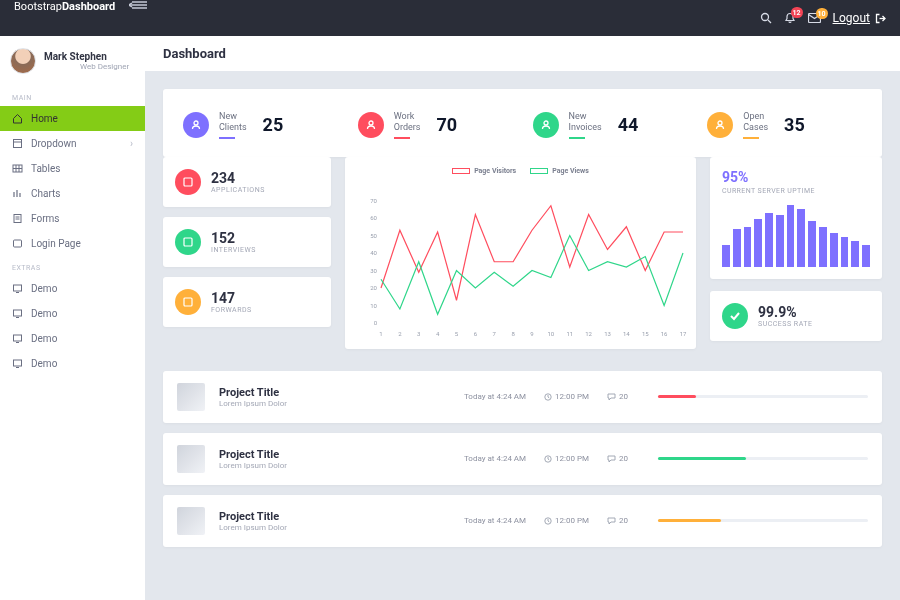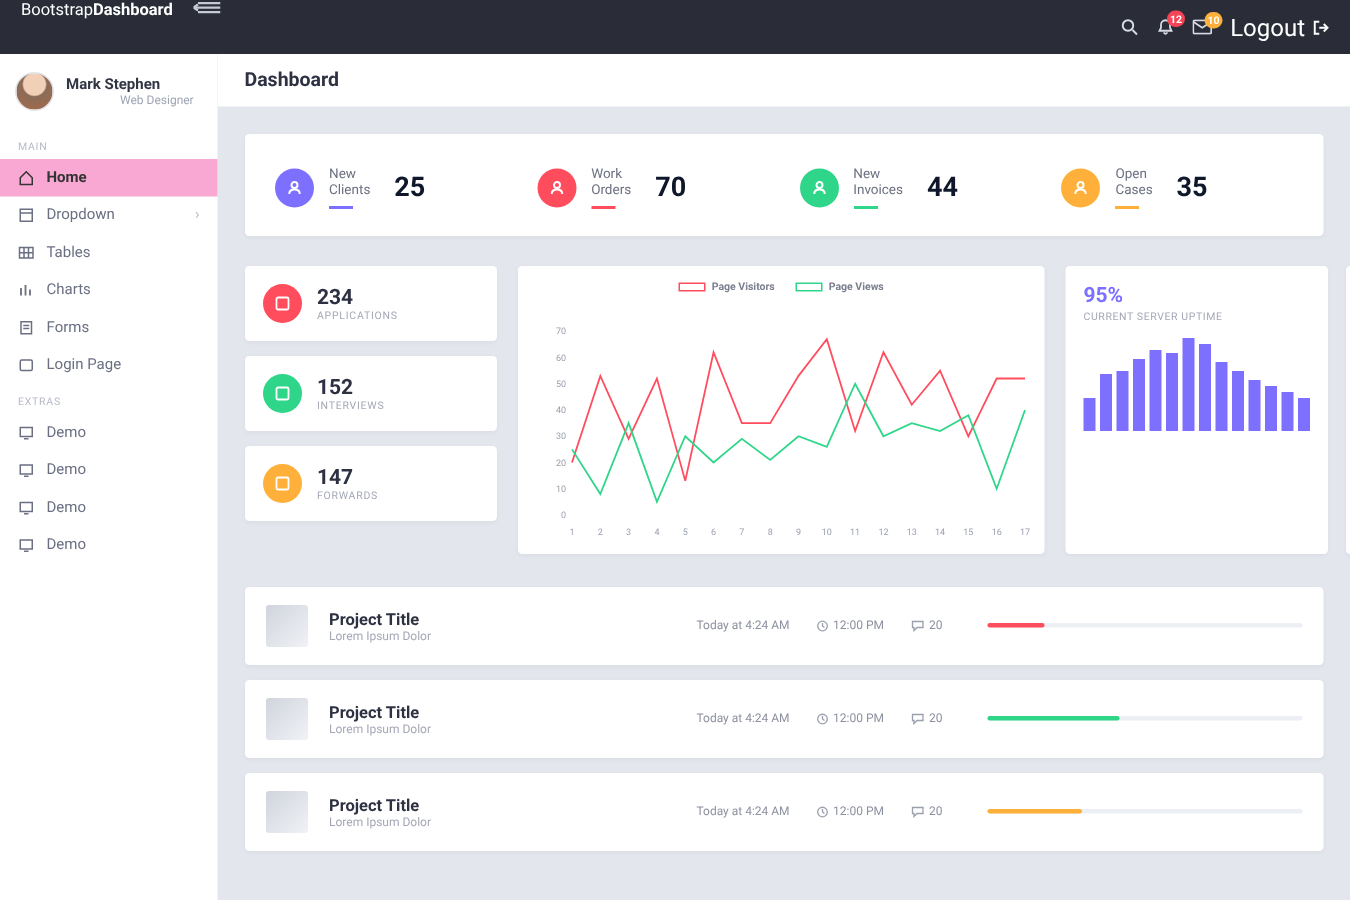--- a/index.html
+++ b/index.html
@@ -6,52 +6,52 @@
 body { width: 900px; height: 600px; overflow: hidden; background: #e3e7ed; }
 .topbar { height: 36px; background: #2a2d38; display: flex; padding: 0 14px; color: #fff; }
 .brand { font-size: 11px; font-weight: 400; }
 .brand strong { font-weight: 700; }
 .brand-toggle { margin-left: 14px; color: #c5c9d6; }
 .top-right { margin-left: auto; display: flex; align-items: center; gap: 12px; }
 .top-icon { position: relative; color: #d7dbe6; cursor: pointer; }
 .badge { position: absolute; top: -5px; right: -7px; min-width: 11px; height: 11px; border-radius: 6px; color: #fff; font-size: 7px; font-weight: 700; display: flex; align-items: center; justify-content: center; padding: 0 2px; }
 .badge.red { background: #f44455; }
 .badge.yellow { background: #ffb03a; }
-.logout { font-size: 16px; display: flex; align-items: center; gap: 5px; cursor: pointer; }
+.logout { font-size: 12px; display: flex; align-items: center; gap: 5px; cursor: pointer; text-decoration: underline; }
 .shell { display: flex; height: calc(100% - 36px); }
 .sidebar { width: 145px; background: #fff; display: flex; flex-direction: column; font-size: 10px; }
 .user { display: flex; align-items: center; gap: 8px; padding: 12px 10px; }
 .avatar { width: 26px; height: 26px; border-radius: 50%; background: radial-gradient(circle at 50% 30%, #f2d0b8 35%, #8a6b58 40%, #a86a46 100%); border: 1px solid #e0e4ea; }
 .user-name { font-weight: 700; color: #323544; font-size: 10px; }
 .user-role { font-size: 8px; color: #a0a5b4; margin-left: 36px; }
 .side-label { padding: 8px 12px 4px; font-size: 7px; letter-spacing: 0.5px; color: #b7bbc8; text-transform: uppercase; }
 .side-item { display: flex; align-items: center; gap: 8px; padding: 7px 12px; color: #6a6f82; cursor: pointer; }
-.side-item.active { background: #f9a8d4; color: #333; font-weight: bold; }
+.side-item.active { background: #84cc16; color: #333; }
 .side-item .chev { margin-left: auto; color: #b7bbc8; }
 .side-ico { width: 11px; height: 11px; display: flex; align-items: center; justify-content: center; flex-shrink: 0; }
 .main { flex: 1; display: flex; flex-direction: column; overflow: hidden; }
 .page-head { background: #fff; padding: 10px 18px; font-weight: 700; font-size: 13px; color: #2e3142; }
 .content { padding: 18px; overflow-y: auto; flex: 1; }
 .kpi-card { background: #fff; border-radius: 3px; padding: 22px 20px 18px; display: flex; gap: 20px; box-shadow: 0 1px 3px rgba(0,0,0,.04); }
 .kpi { flex: 1; display: flex; align-items: center; gap: 10px; }
 .kpi-icon { width: 26px; height: 26px; border-radius: 50%; display: flex; align-items: center; justify-content: center; color: #fff; flex-shrink: 0; }
 .kpi-text { display: flex; flex-direction: column; font-size: 9px; color: #6b7080; line-height: 1.2; }
 .kpi-val { font-size: 18px; font-weight: 700; color: #0f172a; margin-left: 6px; }
 .kpi-bar { width: 16px; height: 2px; margin-top: 4px; }
-.row2 { display: flex; gap: 14px; margin-top: 20px; }
+.row2 { display: flex; gap: 14px; }
 .stats-col { width: 168px; display: flex; flex-direction: column; gap: 10px; }
 .stat { background: #fff; border-radius: 3px; padding: 12px; display: flex; align-items: center; gap: 10px; box-shadow: 0 1px 3px rgba(0,0,0,.04); }
 .stat-ico { width: 26px; height: 26px; border-radius: 50%; display: flex; align-items: center; justify-content: center; color: #fff; }
 .stat-val { font-weight: 700; font-size: 14px; color: #2e3142; }
 .stat-lbl { font-size: 7px; letter-spacing: 0.5px; color: #a4a8b6; text-transform: uppercase; }
 .chart-card { flex: 1; background: #fff; border-radius: 3px; padding: 10px 12px; box-shadow: 0 1px 3px rgba(0,0,0,.04); min-width: 0; }
 .legend { display: flex; gap: 14px; justify-content: center; font-size: 7px; color: #7a7f8f; margin-bottom: 4px; }
 .legend-item { display: flex; align-items: center; gap: 4px; font-weight: bold; }
 .legend-sw { width: 18px; height: 6px; border: 1px solid; }
-.right-col { width: 172px; display: flex; flex-direction: row; gap: 12px; }
+.right-col { width: 172px; display: flex; flex-direction: column; gap: 12px; }
 .uptime { background: #fff; border-radius: 3px; padding: 12px; box-shadow: 0 1px 3px rgba(0,0,0,.04); }
 .uptime-val { color: #7e70ff; font-weight: 700; font-size: 14px; }
 .uptime-lbl { font-size: 7px; color: #a4a8b6; letter-spacing: 0.4px; margin-top: 2px; text-transform: uppercase; }
 .bars { display: flex; align-items: flex-end; gap: 3px; height: 62px; margin-top: 10px; }
 .bar { width: 8px; background: #7e70ff; }
 .success { background: #fff; border-radius: 3px; padding: 12px; display: flex; align-items: center; gap: 10px; box-shadow: 0 1px 3px rgba(0,0,0,.04); }
 .projects { margin-top: 22px; display: flex; flex-direction: column; gap: 10px; }
 .proj { background: #fff; border-radius: 3px; padding: 12px 14px; display: flex; align-items: center; gap: 14px; box-shadow: 0 1px 3px rgba(0,0,0,.04); }
 .proj-img { width: 28px; height: 28px; border-radius: 2px; background: linear-gradient(135deg, #d0d4dc, #f0f2f6); flex-shrink: 0; }
 .proj-title { font-weight: 700; font-size: 11px; color: #2e3142; }

